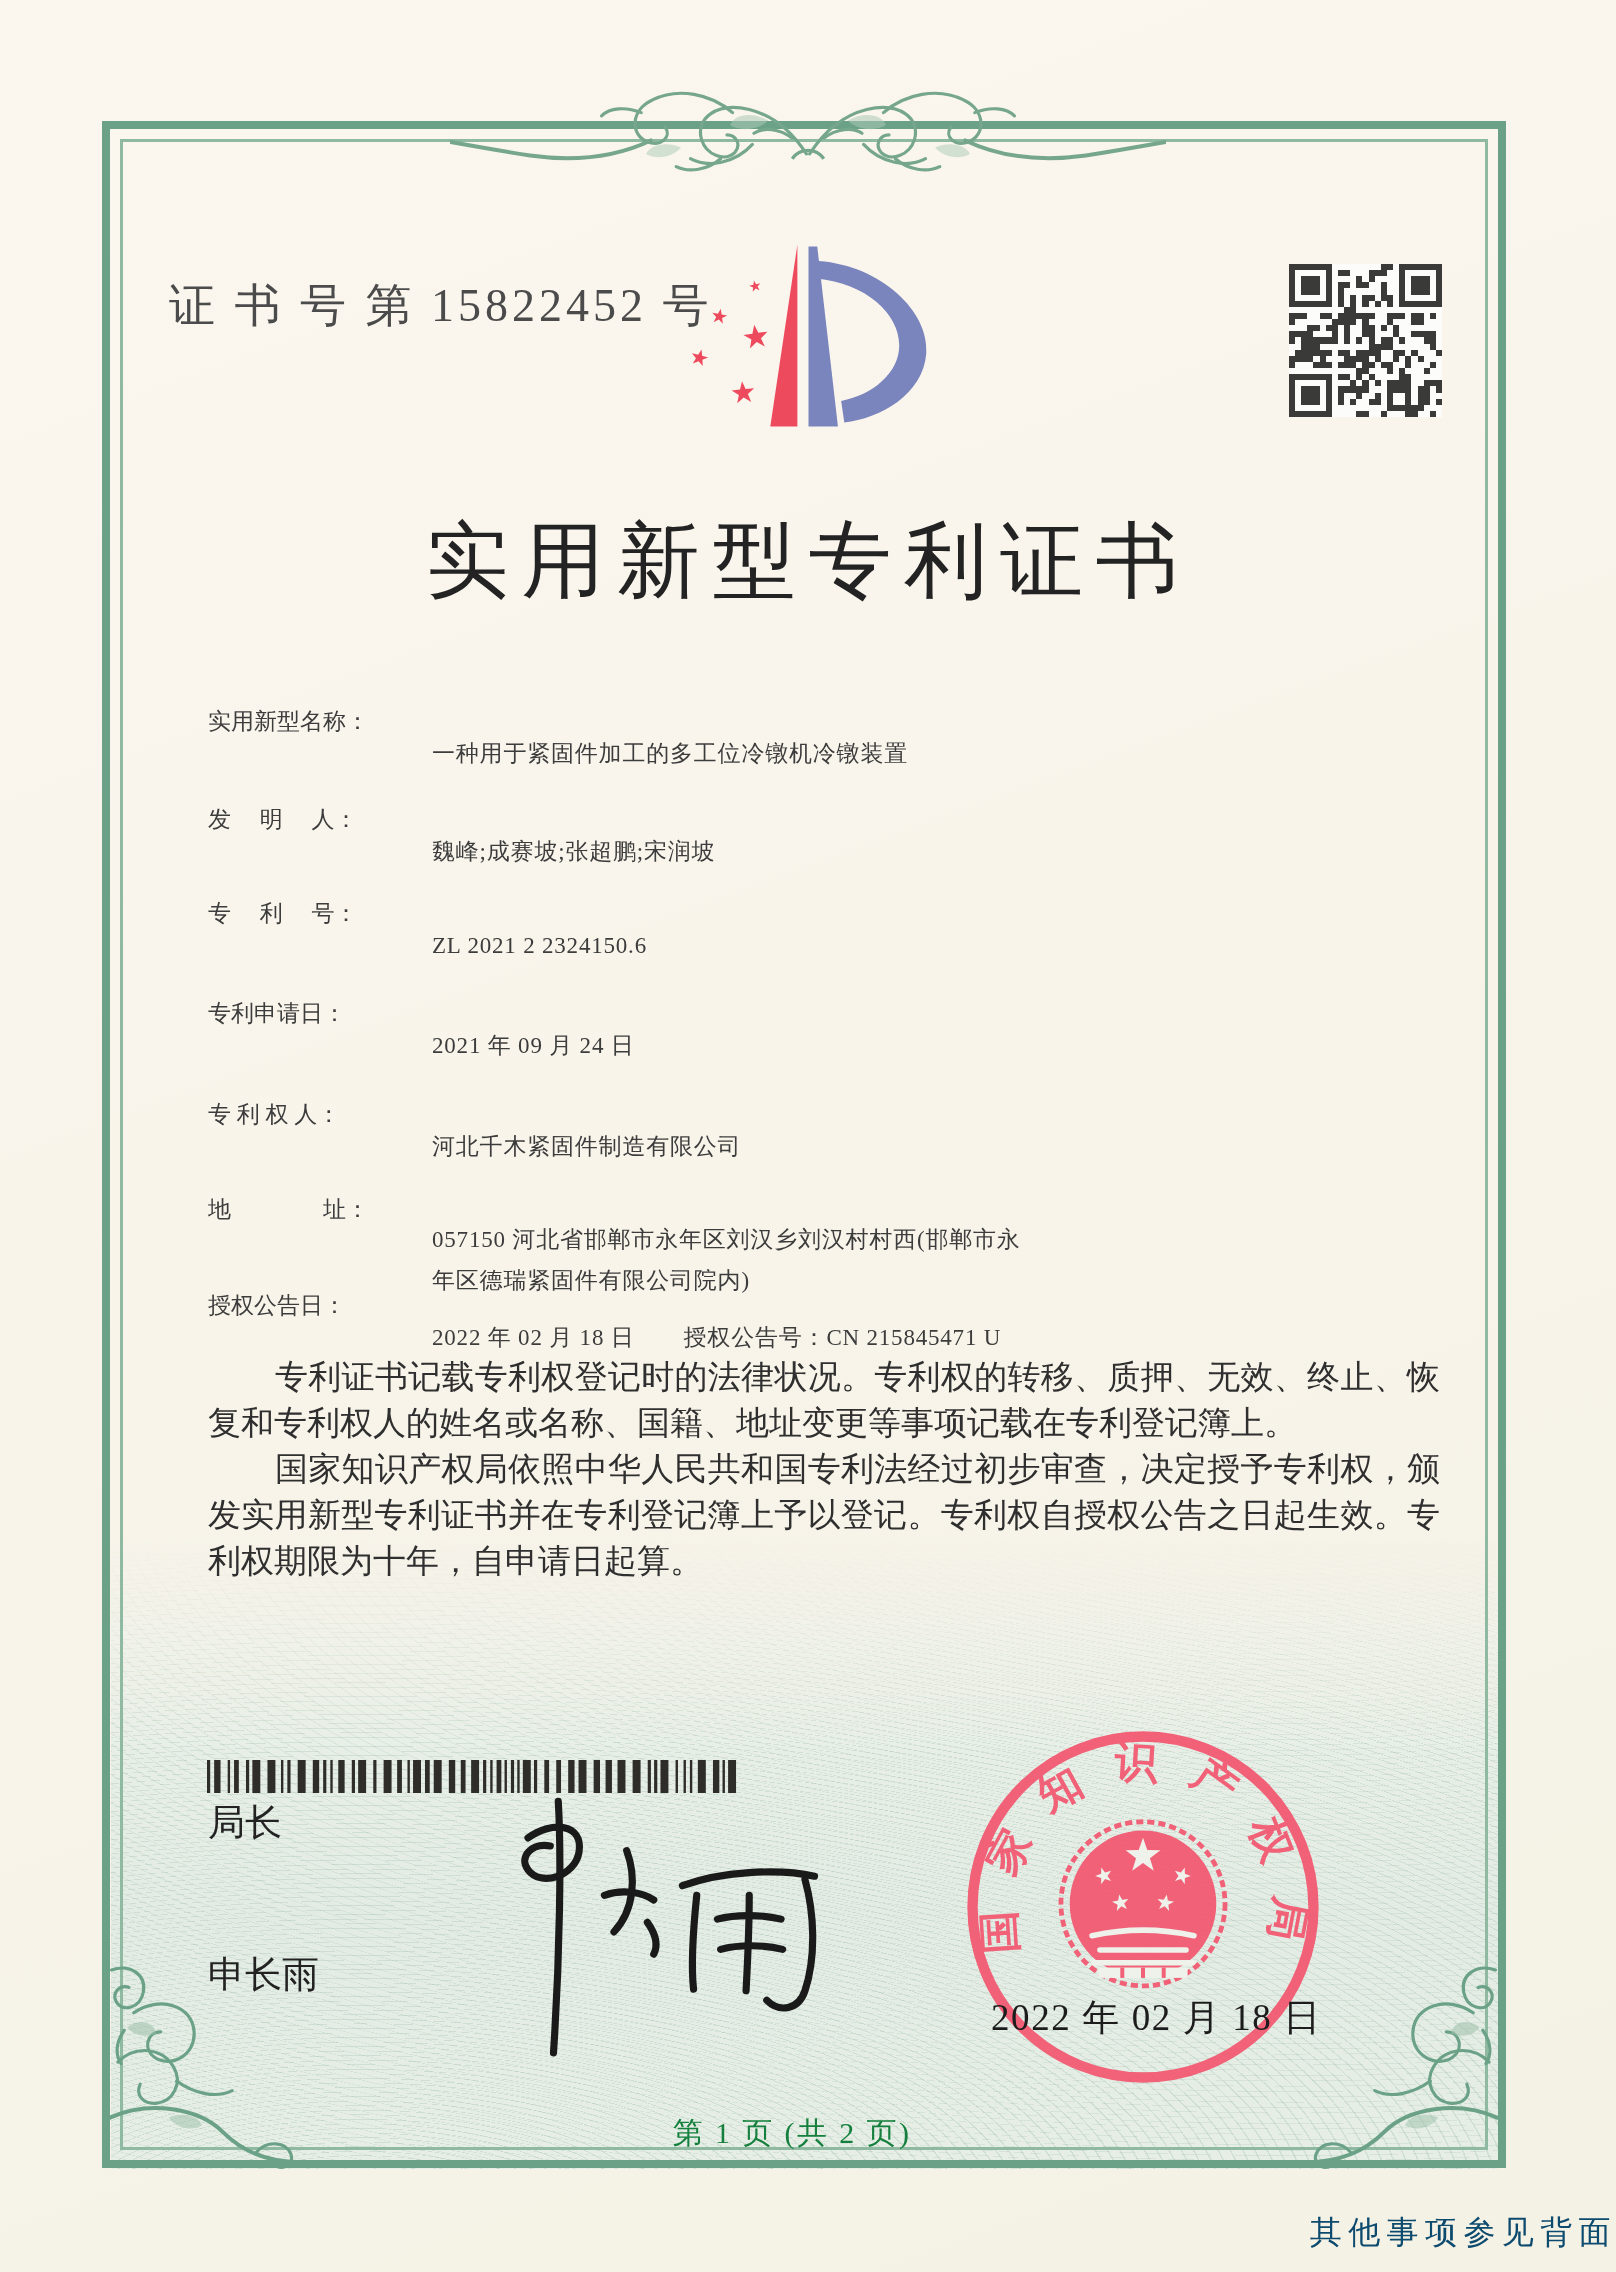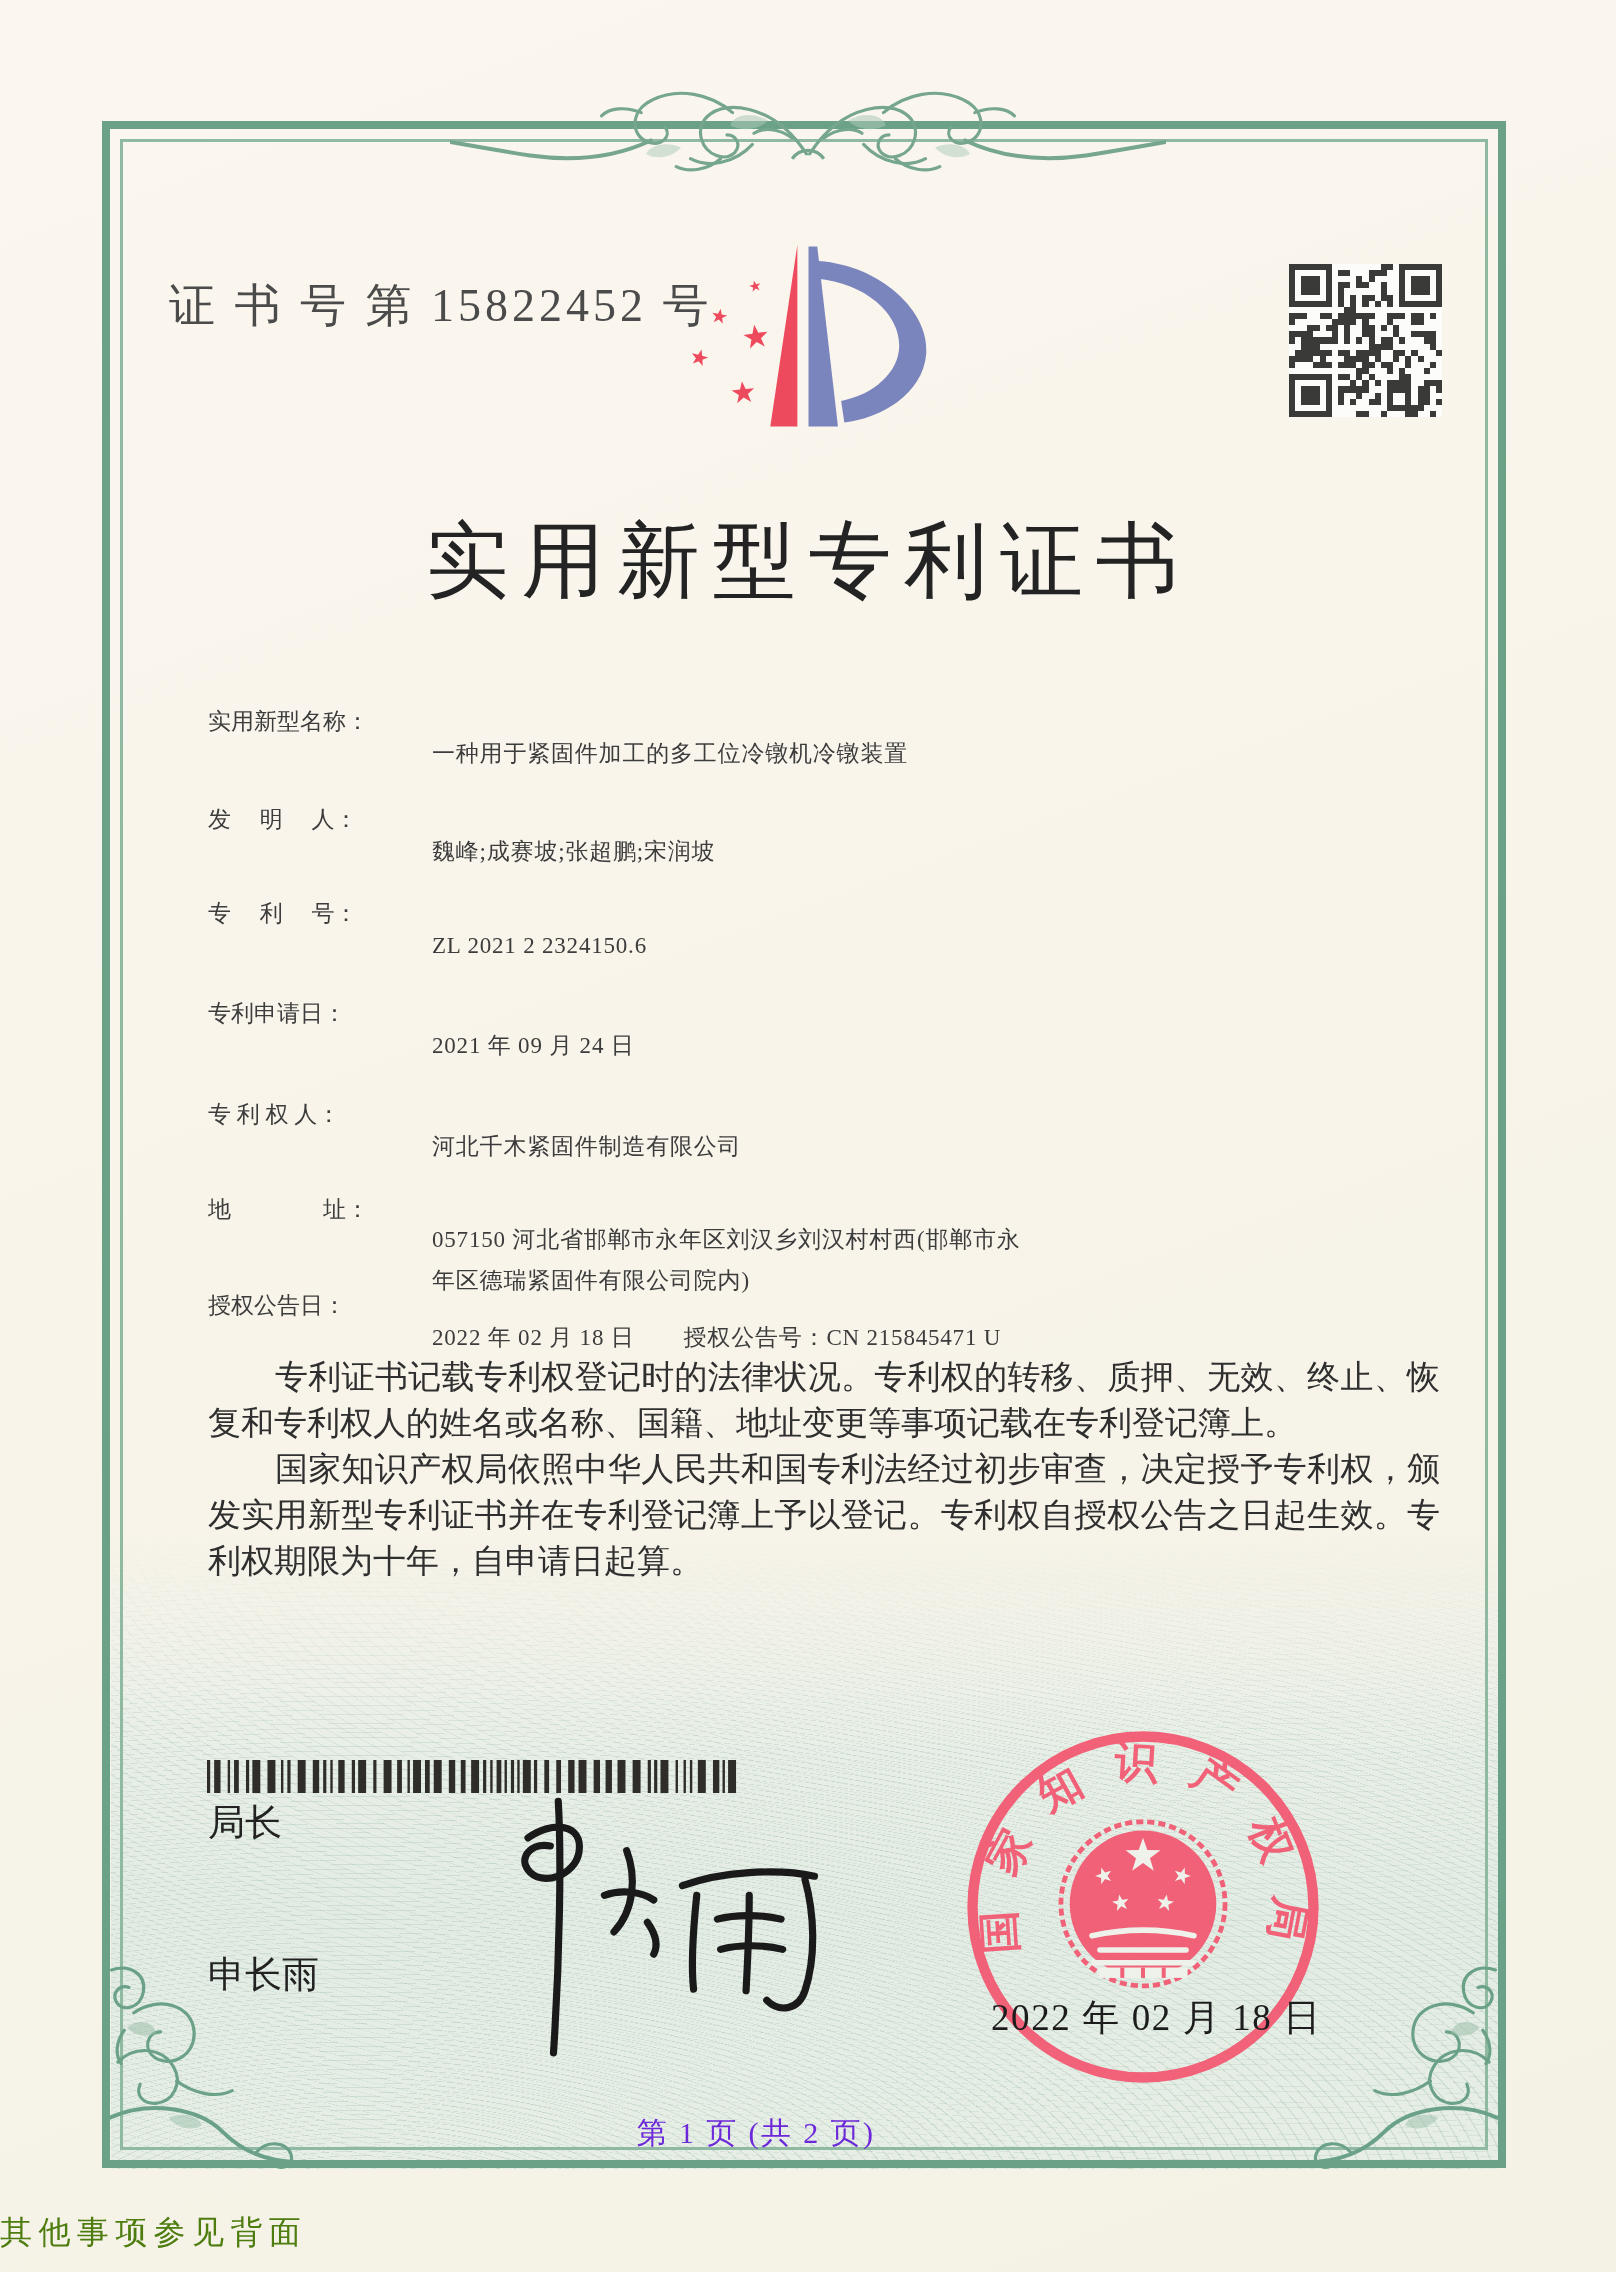--- a/index.html
+++ b/index.html
@@ -36,22 +36,22 @@
   .f-value{letter-spacing:0.8px;margin-top:32px;}
   .addr-lines{line-height:41px;}
   .f-label2{margin-left:49px;}
   .paras{top:1354px;left:208px;width:1232px;color:#2f2f2f;}
   .paras p{margin:0;font-size:33px;line-height:46px;text-align:justify;text-indent:67px;}
   .director{top:1798px;left:208px;font-size:37px;color:#222;
             font-family:"Liberation Sans","DejaVu Sans",sans-serif;}
   .director-name{top:1950px;left:208px;font-size:37px;color:#222;
             font-family:Liberation Serif, serif;}
   .seal-date{top:1993px;left:991px;font-size:37px;letter-spacing:1.6px;color:#1c1c1c;z-index:6;}
-  .page-num{top:2113px;left:0;width:1512px;text-align:center;font-size:30px;color:#6d28d9;letter-spacing:2.4px;}
-  .back-note{top:2211px;left:0;width:1617px;text-align:left;font-size:32px;color:#4d7c0f;letter-spacing:6.4px;}
+  .page-num{top:2113px;left:0;width:1512px;text-align:center;font-size:30px;color:#15803d;letter-spacing:2.4px;padding-left:36px;}
+  .back-note{top:2211px;left:0;width:1617px;text-align:right;font-size:32px;color:#0c4a6e;letter-spacing:6.4px;}
   svg{display:block;}
 </style>
 </head>
 <body>
 
 <div class="abs guilloche"></div>
 
 <div class="abs frame">
   <div class="frame-inner"></div>
 </div>

